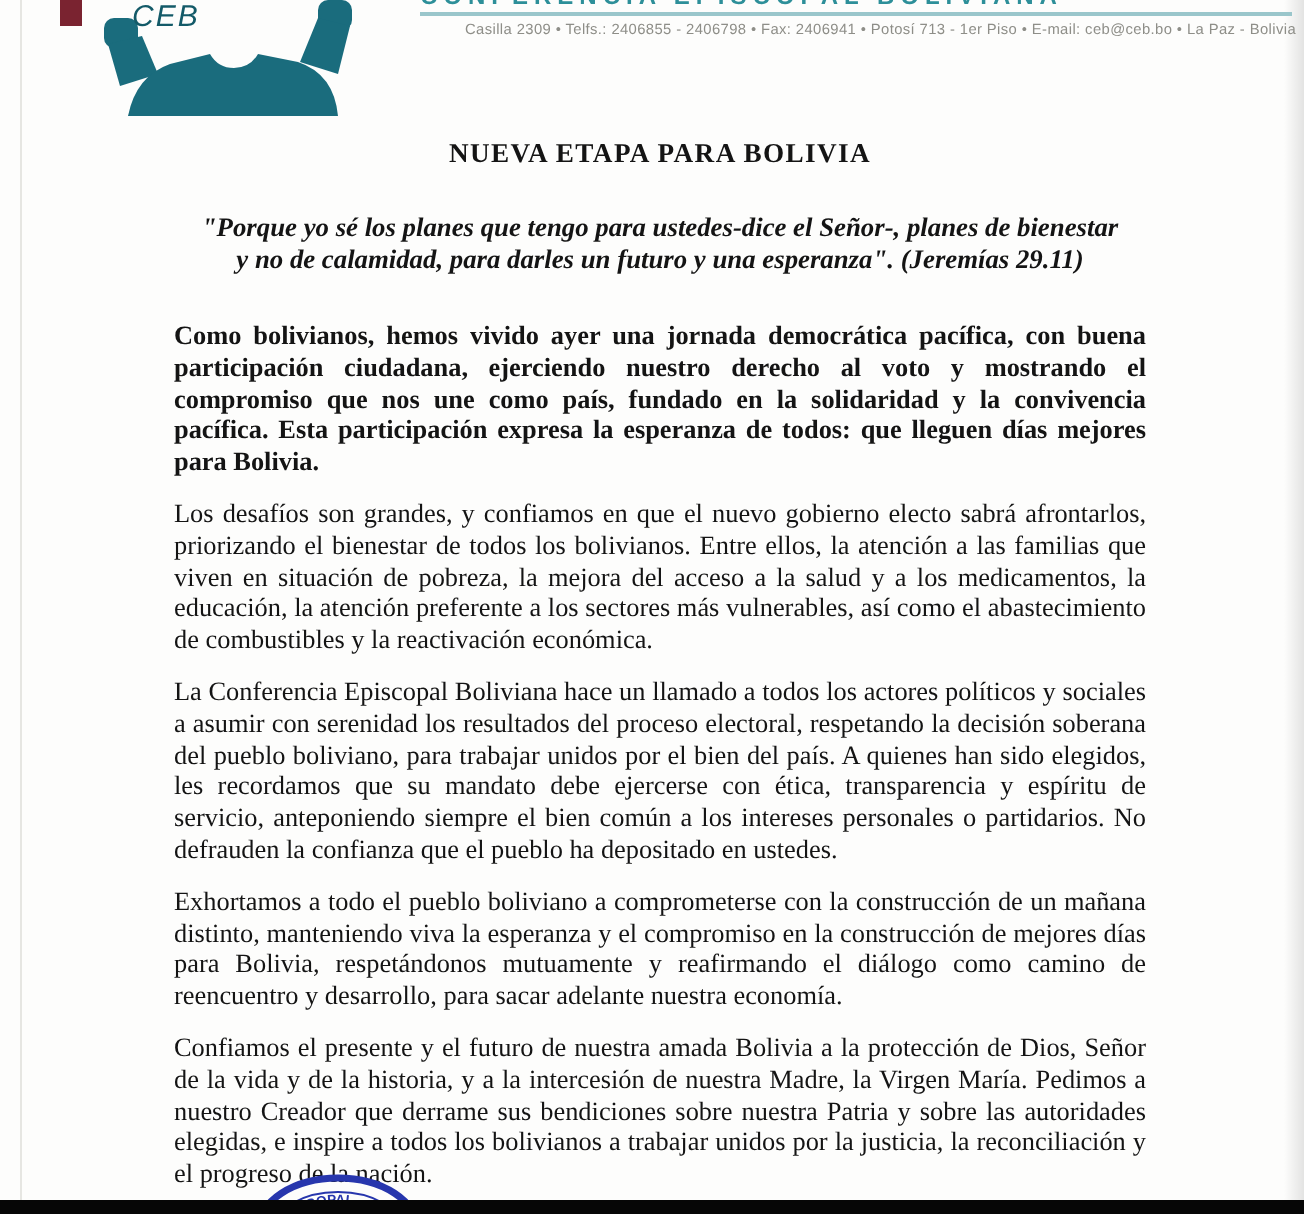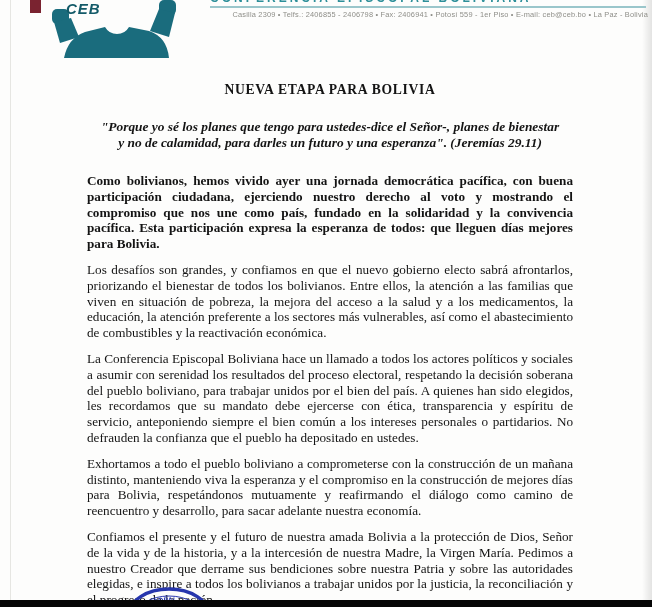--- a/index.html
+++ b/index.html
@@ -11,34 +11,34 @@
   }
   
   .scan-shade-right{position:absolute;top:0;right:0;width:10px;height:607px;
     background:linear-gradient(to right,rgba(0,0,0,0),rgba(0,0,0,0.10));pointer-events:none;}
   .scan-line-left{position:absolute;top:0;left:10px;width:1px;height:607px;background:#e6e6e2;}
 
   
   .maroon-chip{position:absolute;left:30px;top:0;width:11px;height:13px;background:#7a2330;}
   .logo-wrap{position:absolute;left:44px;top:0;width:138px;height:58px;}
   .logo-ceb-text{position:absolute;left:22px;top:0;
-    font-family:"Liberation Sans", sans-serif;font-weight:bold;font-style:italic;
+    font-family:"Liberation Sans", sans-serif;font-weight:normal;font-style:italic;
     font-size:15px;color:#135a68;letter-spacing:1px;z-index:2;text-align:center;}
   .banner-crop{position:absolute;left:210px;top:0;width:436px;height:6px;overflow:hidden;
     border-bottom:2px solid #9ac6cb;}
   .banner-crop span{display:block;margin-top:-9px;white-space:nowrap;
     font-family:"Liberation Sans", sans-serif;font-weight:bold;font-size:12px;
     letter-spacing:3px;color:#2d8f99;}
   .contact-line{position:absolute;right:4px;top:10px;
     font-family:"Liberation Sans", sans-serif;font-size:7.4px;letter-spacing:.2px;
     color:#8e8e88;white-space:nowrap;}
 
   
   .doc{position:absolute;left:87px;top:58px;width:486px;}
-  .doc-title{margin:16px;padding-top:8px;text-align:center;font-weight:bold;
+  .doc-title{margin:3px;padding-top:8px;text-align:center;font-weight:bold;
     font-size:13.6px;letter-spacing:.7px;}
   .doc-quote{margin:21px auto 0;max-width:462px;text-align:center;
     font-weight:bold;font-style:italic;font-size:13.4px;line-height:1.23;}
   .doc p.body-par{margin:10px 0 0;text-align:justify;font-size:13.2px;line-height:15.8px;}
   .doc p.body-par:first-of-type{margin-top:21px;font-weight:bold;}
   .dateline{margin-top:5px;padding-right:8px;text-align:right;font-size:13.4px;}
 
   
   .seal-wrap{position:absolute;left:126px;top:585px;width:86px;height:22px;overflow:hidden;z-index:1;}
   .bottom-bar{position:absolute;left:0;top:600px;width:652px;height:7px;background:#060606;z-index:3;}
@@ -65,21 +65,21 @@
 
       <path d="M20 58 Q24 38 41 32 L61 27 Q65 34 73 34 Q81 34 85 27 L105 31 Q123 37 125 58 Z"></path>
     </g>
   </svg>
 </div>
 
 <div class="banner-crop">
   <span>CONFERENCIA EPISCOPAL BOLIVIANA</span>
 </div>
 
-<div class="contact-line">Casilla 2309 • Telfs.: 2406855 - 2406798 • Fax: 2406941 • Potosí 559 - 1er Piso • E-mail: ceb@ceb.bo • La Paz - Bolivia</div>
+<div class="contact-line">Casilla 2309 • Telfs.: 2406855 - 2406798 • Fax: 2406941 • Potosí 713 - 1er Piso • E-mail: ceb@ceb.bo • La Paz - Bolivia</div>
 
 <div class="doc">
   <h1 class="doc-title">NUEVA ETAPA PARA BOLIVIA</h1>
   <div class="doc-quote">"Porque yo sé los planes que tengo para ustedes-dice el Señor-, planes de bienestar y no de calamidad, para darles un futuro y una esperanza". (Jeremías 29.11)</div>
   <p class="body-par">Como bolivianos, hemos vivido ayer una jornada democrática pacífica, con buena participación ciudadana, ejerciendo nuestro derecho al voto y mostrando el compromiso que nos une como país, fundado en la solidaridad y la convivencia pacífica. Esta participación expresa la esperanza de todos: que lleguen días mejores para Bolivia.</p>
   <p class="body-par">Los desafíos son grandes, y confiamos en que el nuevo gobierno electo sabrá afrontarlos, priorizando el bienestar de todos los bolivianos. Entre ellos, la atención a las familias que viven en situación de pobreza, la mejora del acceso a la salud y a los medicamentos, la educación, la atención preferente a los sectores más vulnerables, así como el abastecimiento de combustibles y la reactivación económica.</p>
   <p class="body-par">La Conferencia Episcopal Boliviana hace un llamado a todos los actores políticos y sociales a asumir con serenidad los resultados del proceso electoral, respetando la decisión soberana del pueblo boliviano, para trabajar unidos por el bien del país. A quienes han sido elegidos, les recordamos que su mandato debe ejercerse con ética, transparencia y espíritu de servicio, anteponiendo siempre el bien común a los intereses personales o partidarios. No defrauden la confianza que el pueblo ha depositado en ustedes.</p>
   <p class="body-par">Exhortamos a todo el pueblo boliviano a comprometerse con la construcción de un mañana distinto, manteniendo viva la esperanza y el compromiso en la construcción de mejores días para Bolivia, respetándonos mutuamente y reafirmando el diálogo como camino de reencuentro y desarrollo, para sacar adelante nuestra economía.</p>
   <p class="body-par">Confiamos el presente y el futuro de nuestra amada Bolivia a la protección de Dios, Señor de la vida y de la historia, y a la intercesión de nuestra Madre, la Virgen María. Pedimos a nuestro Creador que derrame sus bendiciones sobre nuestra Patria y sobre las autoridades elegidas, e inspire a todos los bolivianos a trabajar unidos por la justicia, la reconciliación y el progreso de la nación.</p>
 </div>

